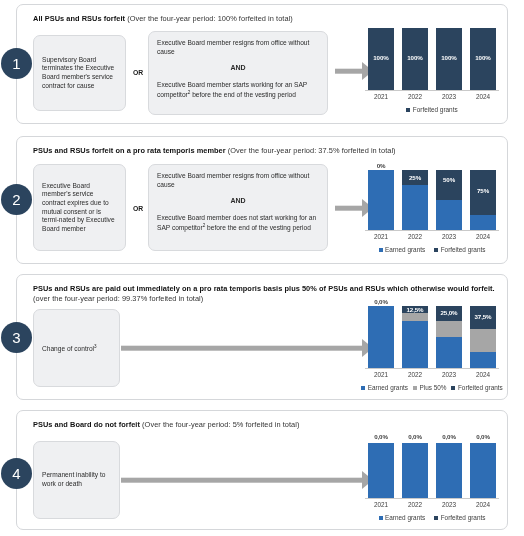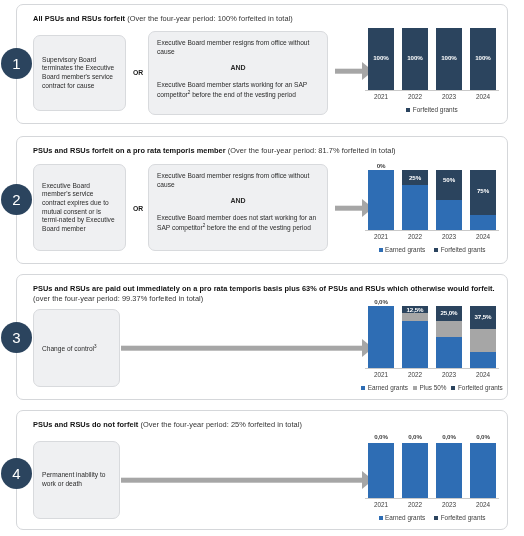--- a/index.html
+++ b/index.html
@@ -217,21 +217,21 @@
           <span>Forfeited grants</span>
         </div>
       </div>
     </div>
   </div>
   <div class="num-circle" style="left:1px;top:48px;">1</div>
 
   <div class="card" style="top:136px;height:128px;">
     <div class="card-title">
       <b>PSUs and RSUs forfeit on a pro rata temporis member</b>
-      <span class="reg">(Over the four-year period: 81.7% forfeited in total)</span>
+      <span class="reg">(Over the four-year period: 37.5% forfeited in total)</span>
     </div>
 
     <div class="gbox center" style="left:16px;top:27px;width:93px;height:87px;">
       <p>Executive Board member's service contract expires due to mutual consent or is termi-nated by Executive Board member</p>
     </div>
 
     <div class="or-label" style="left:116px;top:68px;">OR</div>
 
     <div class="gbox" style="left:131px;top:27px;width:180px;height:87px;">
       <p>Executive Board member resigns from office without cause</p>
@@ -291,21 +291,21 @@
           <span class="swatch" style="background:#2B445E;"></span>
           <span>Forfeited grants</span>
         </div>
       </div>
     </div>
   </div>
   <div class="num-circle" style="left:1px;top:184px;">2</div>
 
   <div class="card" style="top:274px;height:126px;">
     <div class="card-title">
-      <b>PSUs and RSUs are paid out immediately on a pro rata temporis basis plus 63% of PSUs and RSUs which otherwise would forfeit.</b>
+      <b>PSUs and RSUs are paid out immediately on a pro rata temporis basis plus 50% of PSUs and RSUs which otherwise would forfeit.</b>
       <span class="reg">(over the four-year period: 99.37% forfeited in total)</span>
     </div>
 
     <div class="gbox center" style="left:16px;top:34px;width:87px;height:78px;">
       <p><span>Change of control</span><sup>3</sup></p>
     </div>
 
     <div class="arrow" style="left:104px;top:64px;width:252px;height:18px;">
       <div class="shaft" style="width:242px;"></div>
       <div class="head"></div>
@@ -365,22 +365,22 @@
           <span class="swatch" style="background:#2B445E;"></span>
           <span>Forfeited grants</span>
         </div>
       </div>
     </div>
   </div>
   <div class="num-circle" style="left:1px;top:322px;">3</div>
 
   <div class="card" style="top:410px;height:120px;">
     <div class="card-title">
-      <b>PSUs and RSUs do not forfeit</b>
-      <span class="reg">(Over the four-year period: 25% forfeited in total)</span>
+      <b>PSUs and Board do not forfeit</b>
+      <span class="reg">(Over the four-year period: 5% forfeited in total)</span>
     </div>
 
     <div class="gbox center" style="left:16px;top:30px;width:87px;height:78px;">
       <p>Permanent inability to work or death</p>
     </div>
 
     <div class="arrow" style="left:104px;top:60px;width:252px;height:18px;">
       <div class="shaft" style="width:242px;"></div>
       <div class="head"></div>
     </div>

